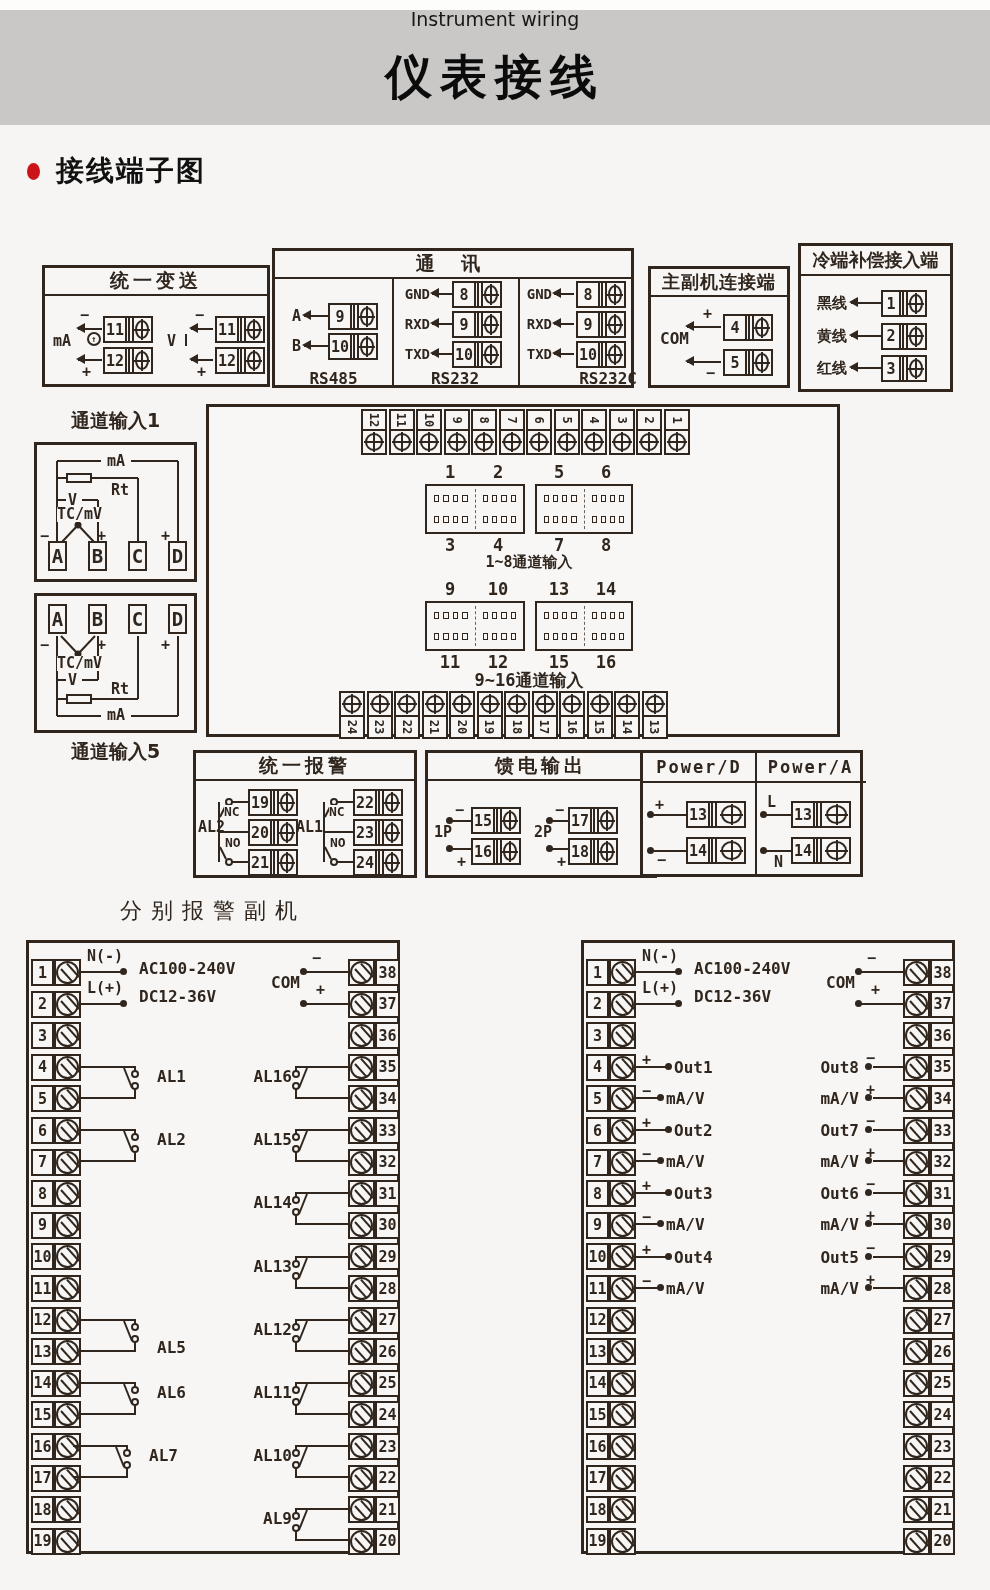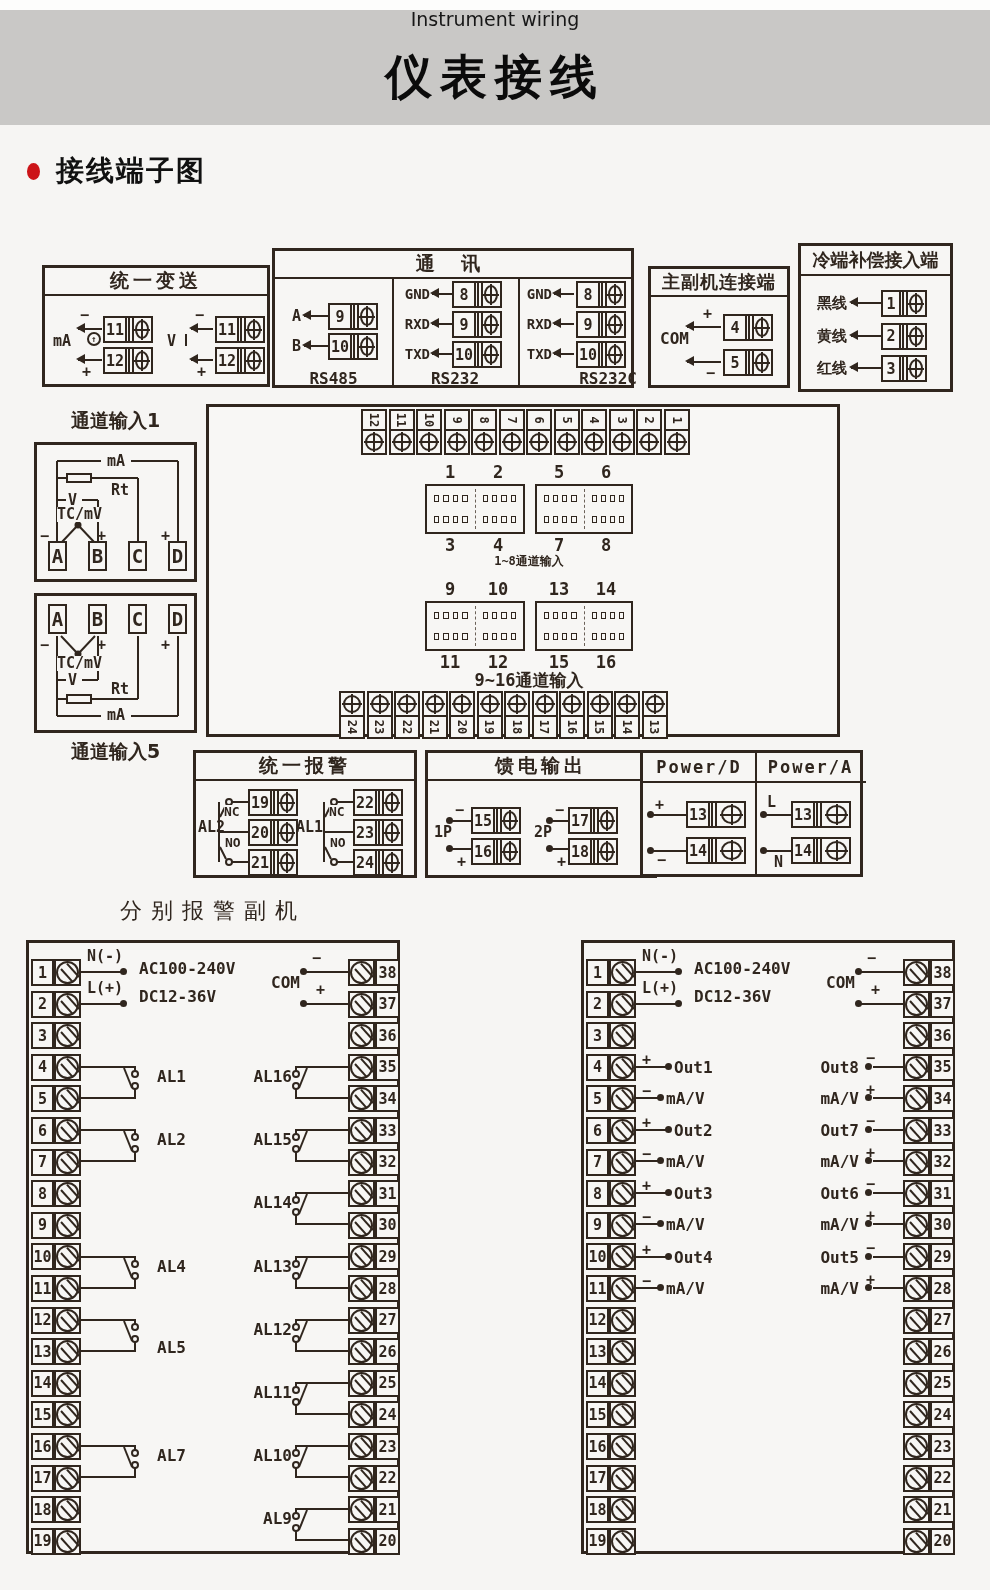--- a/index.html
+++ b/index.html
@@ -530,21 +530,21 @@
           <i class="pin"></i>
           <i class="pin"></i>
           <i class="pin"></i>
           <i class="pin"></i>
         </div>
       </div>
     <div class="lbl" style="left:231px;top:130px;width:20px;text-align:center;font-size:17px">3</div>
     <div class="lbl" style="left:279px;top:130px;width:20px;text-align:center;font-size:17px">4</div>
     <div class="lbl" style="left:340px;top:130px;width:20px;text-align:center;font-size:17px">7</div>
     <div class="lbl" style="left:387px;top:130px;width:20px;text-align:center;font-size:17px">8</div>
-    <div class="lbl zh" style="left:216px;top:148px;width:208px;text-align:center;font-size:12px;font-weight:bold">1~8通道输入</div>
+    <div class="lbl zh" style="left:216px;top:148px;width:208px;text-align:center;font-size:15px;font-weight:bold">1~8通道输入</div>
     <div class="lbl" style="left:229px;top:174px;width:24px;text-align:center;font-size:17px">9</div>
     <div class="lbl" style="left:277px;top:174px;width:24px;text-align:center;font-size:17px">10</div>
     <div class="lbl" style="left:338px;top:174px;width:24px;text-align:center;font-size:17px">13</div>
     <div class="lbl" style="left:385px;top:174px;width:24px;text-align:center;font-size:17px">14</div>
     <div class="blk" style="left:216px;top:194px;width:100px;height:50px">
       <div class="pinrow" style="top:9px">
           <i class="pin"></i>
           <i class="pin"></i>
           <i class="pin"></i>
           <i class="pin"></i>
@@ -1101,42 +1101,42 @@
         <svg class="wire" style="left:0;top:0" width="70" height="52" viewBox="0 0 70 52">
           <path d="M0,16 H54 V20 M54,38 V47 H0"></path>
           <circle cx="54" cy="23" r="3"></circle>
           <circle cx="54" cy="35" r="3"></circle>
           <path d="M51,37 L43,17"></path>
         </svg>
         <span class="lbl" style="left:76px;top:18px;font-size:16px">AL2</span>
       </div>
 
 
-      <div class="alg" style="left: 52px; width: 130px; --i: 3;">
-        <svg class="wire" style="left:0;top:0" width="70" height="52" viewBox="0 0 70 52">
-          <path d="M0,16 H54 V20 M54,38 V47 H0"></path>
-          <circle cx="54" cy="23" r="3"></circle>
-          <circle cx="54" cy="35" r="3"></circle>
-          <path d="M51,37 L43,17"></path>
-        </svg>
-        <span class="lbl" style="left:76px;top:18px;font-size:16px">AL4</span>
-      </div>
 
       <div class="alg" style="left: 52px; width: 130px; --i: 4;">
         <svg class="wire" style="left:0;top:0" width="70" height="52" viewBox="0 0 70 52">
           <path d="M0,16 H54 V20 M54,38 V47 H0"></path>
           <circle cx="54" cy="23" r="3"></circle>
           <circle cx="54" cy="35" r="3"></circle>
           <path d="M51,37 L43,17"></path>
         </svg>
         <span class="lbl" style="left:76px;top:36px;font-size:16px">AL5</span>
       </div>
 
-
-      <div class="alg" style="left: 52px; width: 130px; --i: 6;">
+      <div class="alg" style="left: 52px; width: 130px; --i: 5;">
+        <svg class="wire" style="left:0;top:0" width="70" height="52" viewBox="0 0 70 52">
+          <path d="M0,16 H54 V20 M54,38 V47 H0"></path>
+          <circle cx="54" cy="23" r="3"></circle>
+          <circle cx="54" cy="35" r="3"></circle>
+          <path d="M51,37 L43,17"></path>
+        </svg>
+        <span class="lbl" style="left:76px;top:18px;font-size:16px">AL6</span>
+      </div>
+
+      <div class="alg" style="left: 44px; width: 130px; --i: 6;">
         <svg class="wire" style="left:0;top:0" width="70" height="52" viewBox="0 0 70 52">
           <path d="M0,16 H54 V20 M54,38 V47 H0"></path>
           <circle cx="54" cy="23" r="3"></circle>
           <circle cx="54" cy="35" r="3"></circle>
           <path d="M51,37 L43,17"></path>
         </svg>
         <span class="lbl" style="left:76px;top:18px;font-size:16px">AL7</span>
       </div>
 
 

